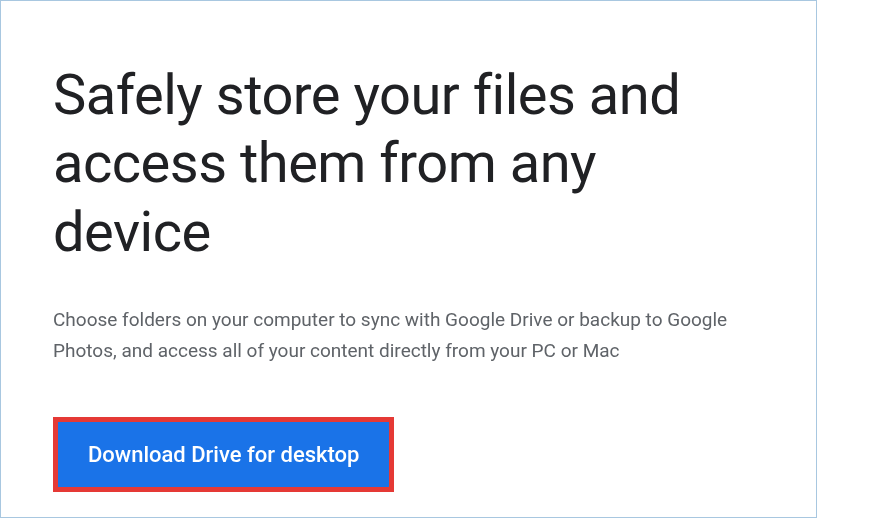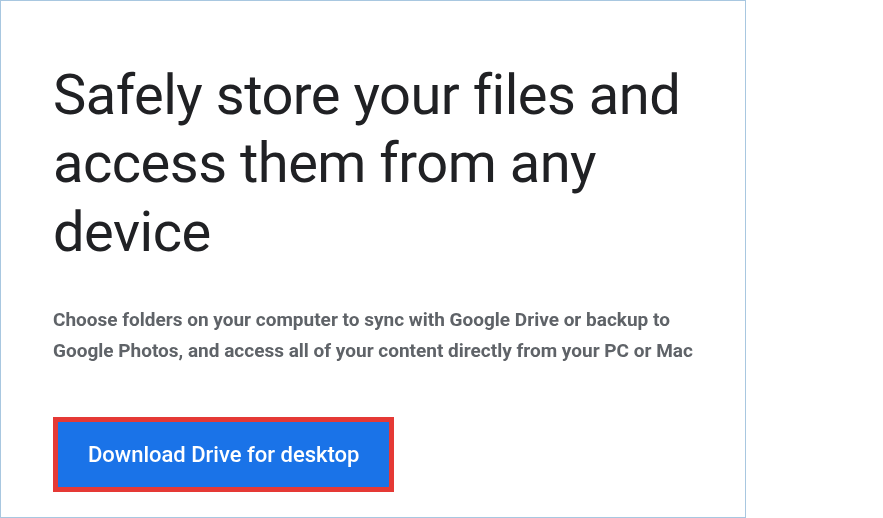--- a/index.html
+++ b/index.html
@@ -9,39 +9,39 @@
     }
     
     body {
       font-family: -apple-system, BlinkMacSystemFont, "Segoe UI", Roboto, "Helvetica Neue", Arial, sans-serif;
       background: #ffffff;
       width: 883px;
       height: 518px;
     }
     
     .container {
-      width: 746px;
+      width: 817px;
       height: 518px;
       border: 1px solid #a8c7e0;
       padding: 60px 52px 50px 52px;
       background: #ffffff;
     }
     
     .headline {
       font-size: 56px;
       font-weight: 400;
       line-height: 1.22;
       color: #202124;
       letter-spacing: -0.5px;
       margin-bottom: 38px;
     }
     
     .description {
       font-size: 19px;
-      font-weight: 700;
+      font-weight: 400;
       line-height: 1.65;
       color: #5f6368;
       margin-bottom: 50px;
       max-width: 760px;
     }
     
     .download-button-highlight {
       display: inline-block;
       border: 5px solid #e53935;
       padding: 0;

